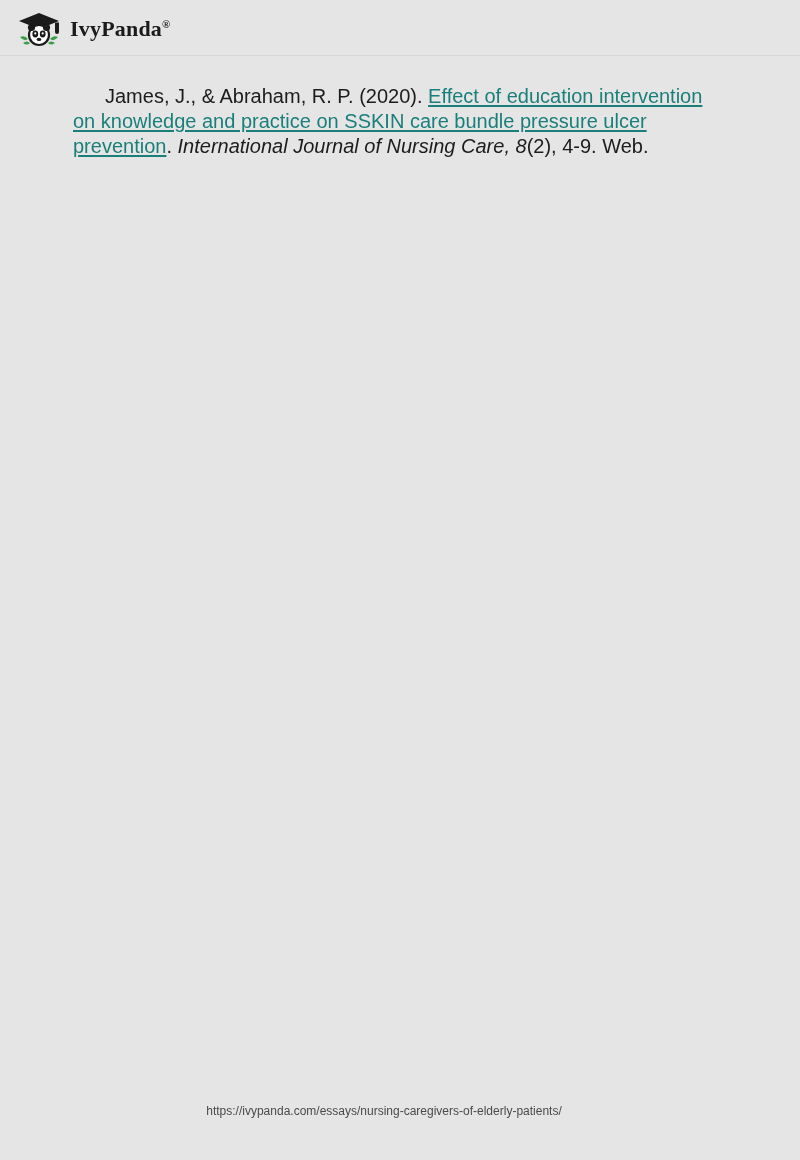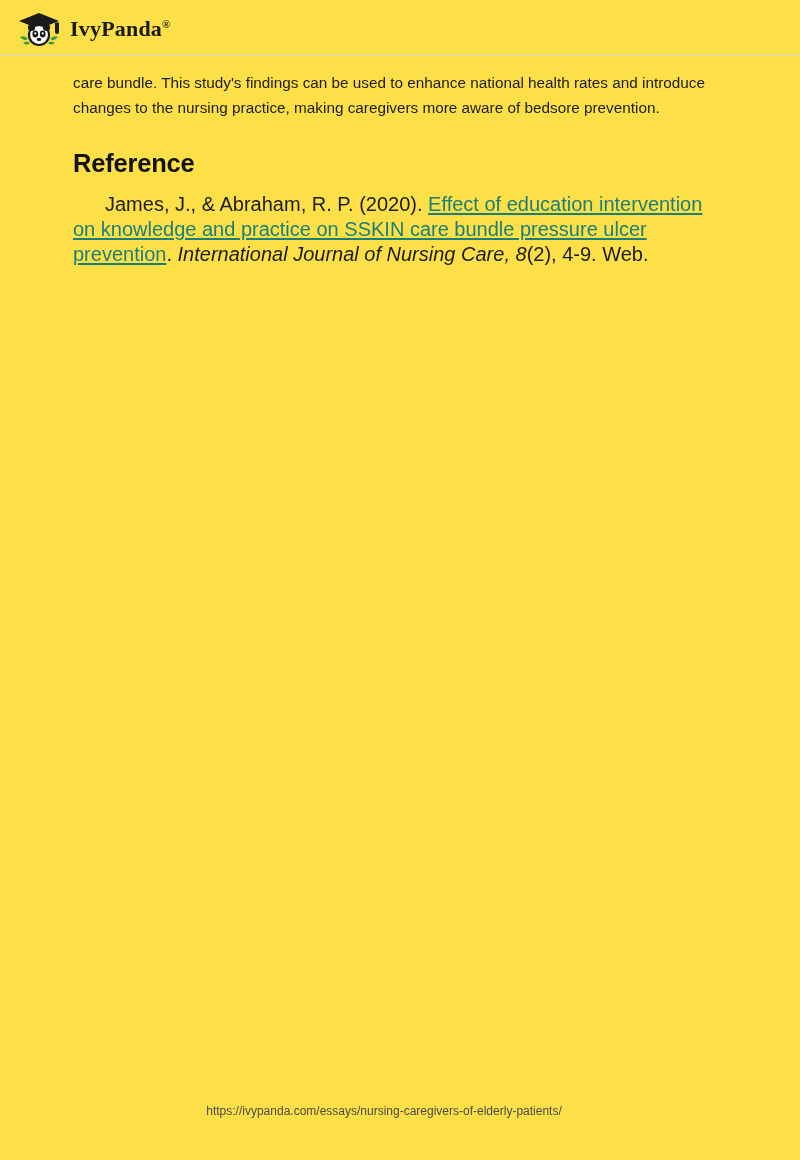--- a/index.html
+++ b/index.html
@@ -13,21 +13,21 @@
     font-family: "Liberation Sans", sans-serif;
     color: #000000;
     position: relative;
     overflow: hidden;
   }
 
   .page {
     position: relative;
     width: 800px;
     height: 1160px;
-    background: #fde047;
+    background: #e5e5e5;
   }
 
   
   .header {
     position: absolute;
     top: 0;
     left: 0;
     width: 800px;
     height: 56px;
     border-bottom: 1px solid #d8d8d8;
@@ -171,23 +171,21 @@
         </svg>
       </span>
       <span class="brand-text"><span>IvyPanda</span><span class="reg">®</span></span>
     </a>
 
   </div>
 
   <div class="doc">
     <div class="content">
 
-      <p class="body-text">care bundle. This study's findings can be used to enhance national health rates and introduce changes to the nursing practice, making caregivers more aware of bedsore prevention.</p>
 
-      <h2 class="section-heading">Reference</h2>
 
       <p class="reference-entry"><span>James, J., &amp; Abraham, R. P. (2020). </span><a class="ref-link" href="#">Effect of education intervention on knowledge and practice on SSKIN care bundle pressure ulcer prevention</a><span>. </span><span class="ital">International Journal of Nursing Care, 8</span><span>(2), 4-9. Web.</span></p>
 
     </div>
   </div>
 
   <a class="footer-url" href="#">https://ivypanda.com/essays/nursing-caregivers-of-elderly-patients/</a>
 
 </div>
 

